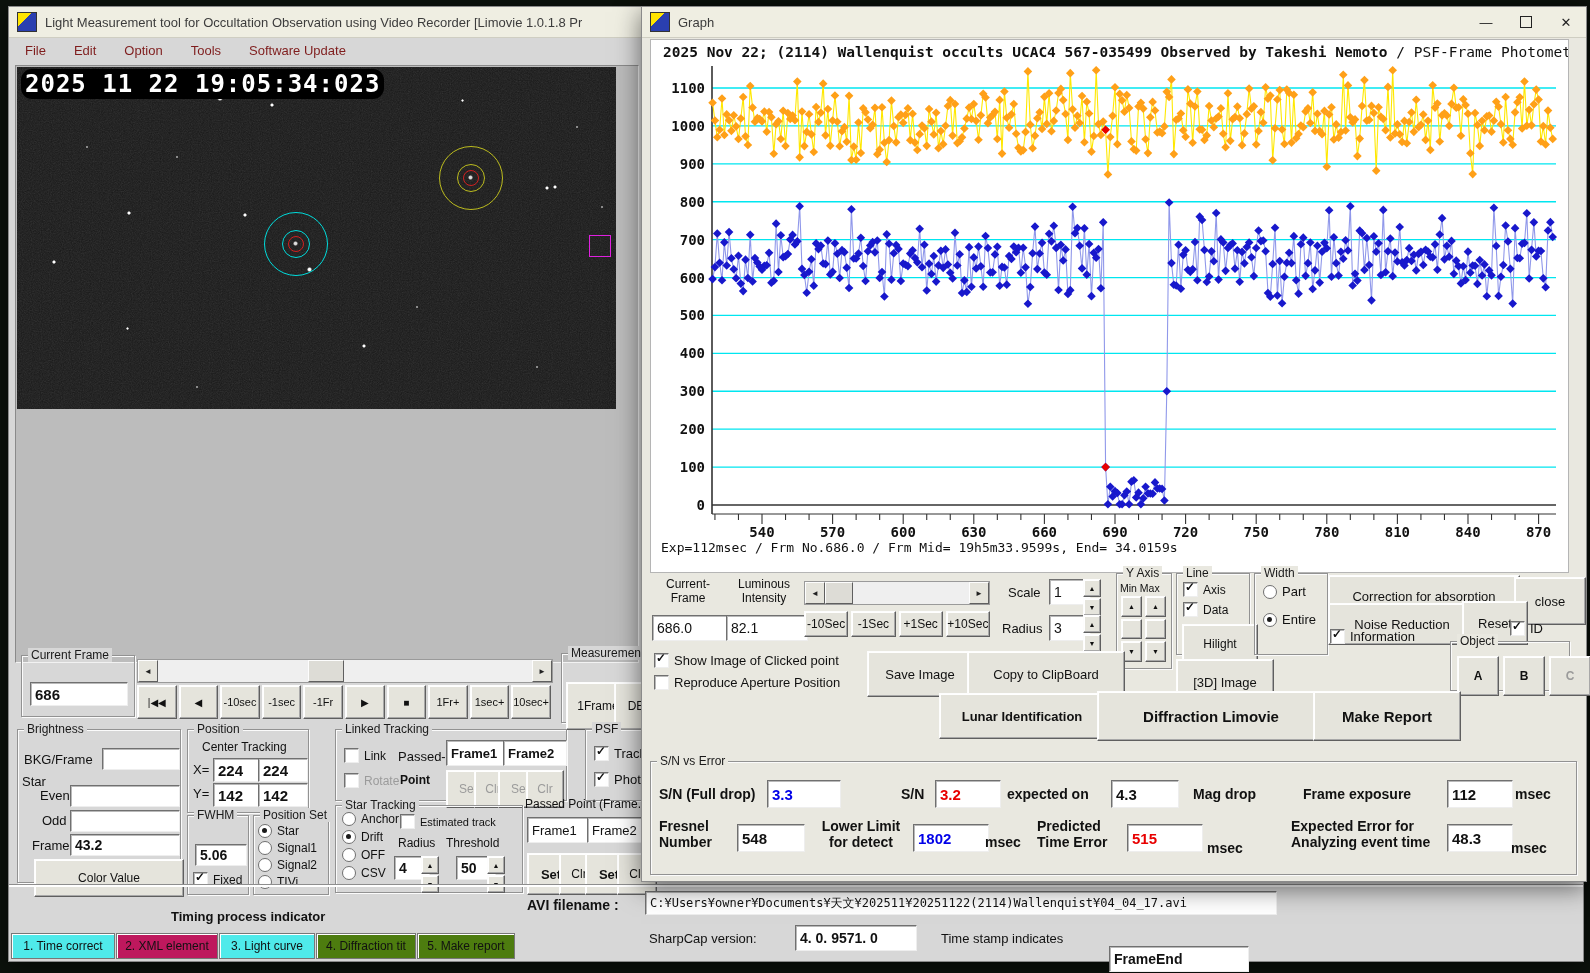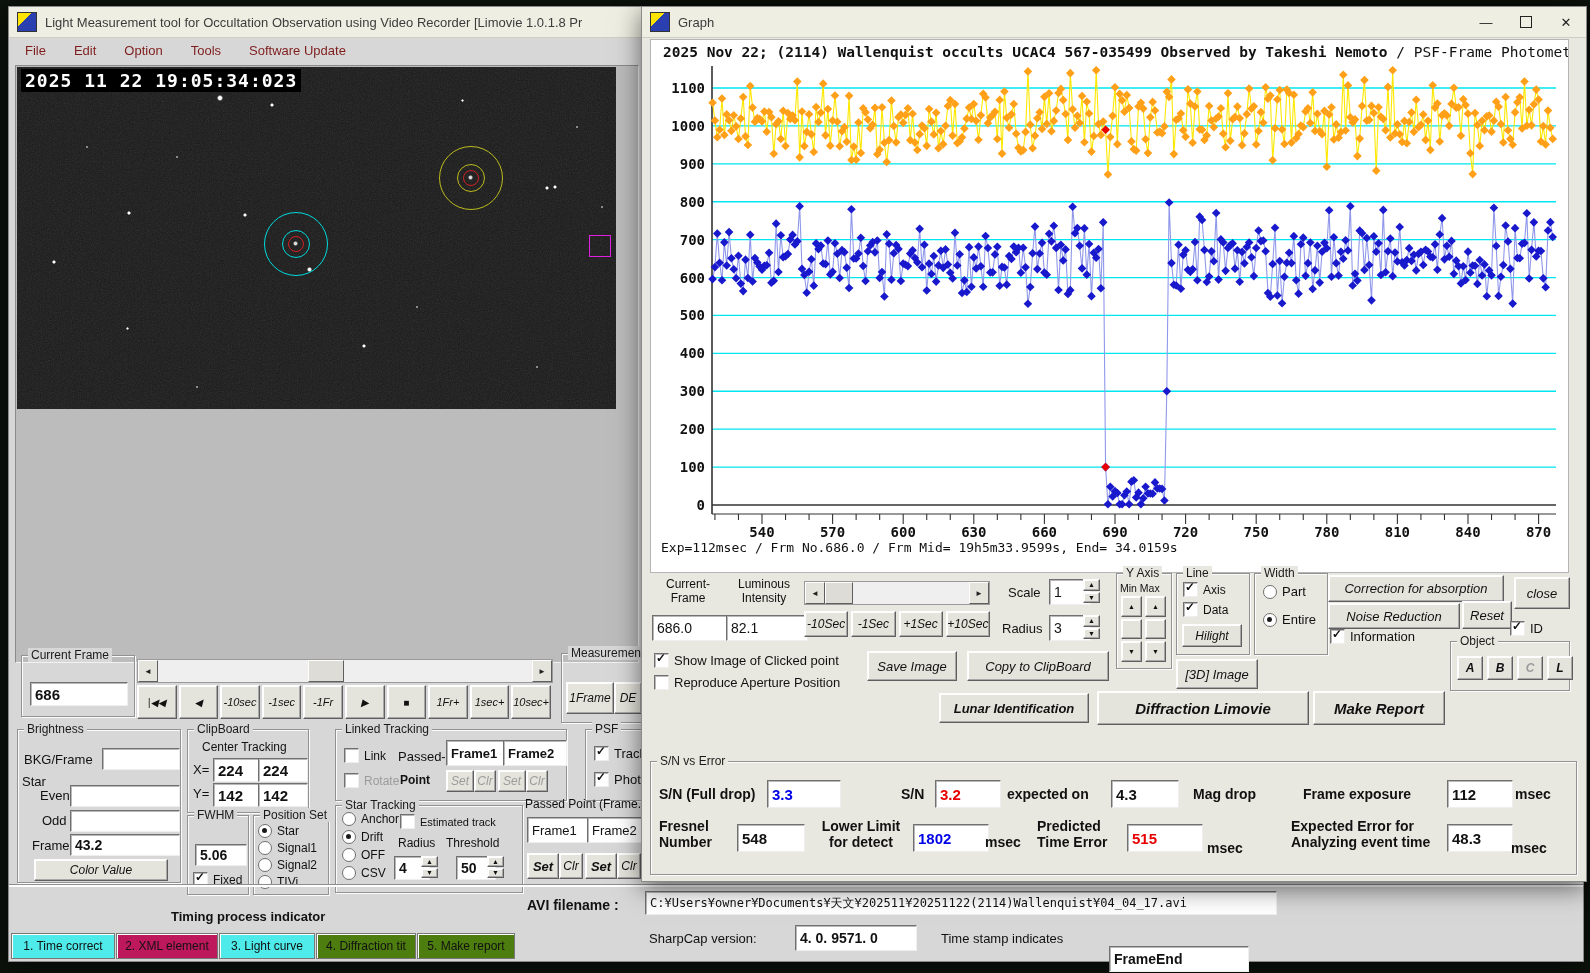--- a/index.html
+++ b/index.html
@@ -10,21 +10,21 @@
   .wicon{width:18px;height:18px;margin:0 8px 0 8px;border:1px solid #333;
     background:linear-gradient(135deg,#ffe400 0 38%,#2a3fb0 38% 100%);flex:none;}
   .wtitle{font-size:13px;color:#3c3c3c;white-space:nowrap;overflow:hidden;}
   .wbtn{width:40px;height:28px;display:flex;align-items:center;justify-content:center;font-size:13px;color:#222;}
   .menu-item{font-size:13px;color:#7f1d1d;padding:5px 14px;}
   .group{position:absolute;border:1px solid #929292;box-shadow:inset 1px 1px 0 #fbfbfb,1px 1px 0 #fbfbfb;}
   .legend{position:absolute;top:-8px;left:6px;font-size:12px;color:#1a1a1a;padding:0 3px;white-space:nowrap;background:#d7d7d7;}
   .lg-g{background:#e9e8e0;}
   .btn{position:absolute;background:#e5e4dc;border:1px solid;border-color:#fdfdfd #5f5f5f #5f5f5f #fdfdfd;
     box-shadow:inset -1px -1px 0 #a8a8a8,inset 1px 1px 0 #fff;display:flex;align-items:center;justify-content:center;
-    font-size:12px;color:#111;white-space:nowrap;overflow:hidden;font-family:"Liberation Sans",sans-serif;padding:0;font-style:italic;}
+    font-size:12px;color:#111;white-space:nowrap;overflow:hidden;font-family:"Liberation Sans",sans-serif;padding:8px;}
   .btn.bold{font-weight:bold;font-size:13px;}
   .btn.dis{color:#9b9b9b;}
   .inp{position:absolute;background:#fff;border:1px solid;border-color:#707070 #eee #eee #707070;
     box-shadow:inset 1px 1px 0 #b9b9b9;font-size:14px;font-weight:bold;color:#111;display:flex;align-items:center;
     padding:0 4px;white-space:nowrap;overflow:hidden;}
   .inp.blue{color:#0000e8;} .inp.red{color:#e80000;} .inp.plain{font-weight:normal;}
   .lbl{position:absolute;font-size:13px;color:#111;white-space:nowrap;}
   .b{font-weight:bold;}
   .cb{width:13px;height:13px;background:#fff;border:1px solid;border-color:#707070 #eee #eee #707070;
     box-shadow:inset 1px 1px 0 #b9b9b9;display:inline-block;position:relative;flex:none;}
@@ -85,21 +85,21 @@
           <div class="star" style="left: 443.5px; top: 31.5px; width: 3px; height: 3px;"></div>
           <div class="star" style="left: 558.8px; top: 58.8px; width: 2.4px; height: 2.4px;"></div>
           <div class="star" style="left: 68.8px; top: 78.8px; width: 2.4px; height: 2.4px;"></div>
           <div class="star" style="left: 398.8px; top: 238.8px; width: 2.4px; height: 2.4px;"></div>
           <div class="star" style="left: 178.7px; top: 318.7px; width: 2.6px; height: 2.6px;"></div>
           <div class="star" style="left: 518.8px; top: 298.8px; width: 2.4px; height: 2.4px;"></div>
           <div class="star" style="left: 253.2px; top: 36.2px; width: 3.6px; height: 3.6px;"></div>
           <div class="star" style="left: 583.8px; top: 138.8px; width: 2.4px; height: 2.4px;"></div>
           <div class="star" style="left: 158.9px; top: 88.9px; width: 2.2px; height: 2.2px;"></div>
         </div>
-      <div class="abs mono" style="left:4px;top:2px;font-size:18px;font-weight:bold;color:#fff;background:#000;padding:1px 4px;letter-spacing:1px;">2025 11 22 19:05:34:023</div>
+      <div class="abs mono" style="left:4px;top:2px;font-size:24px;font-weight:bold;color:#fff;background:#000;padding:1px 4px;letter-spacing:1px;border-radius:11px;">2025 11 22 19:05:34:023</div>
       <div id="apertures" class="abs" style="left:0;top:0;width:599px;height:342px;">
           <div class="ap" style="left: 247px; top: 145px; width: 62px; height: 62px; border: 1.4px solid rgb(0, 220, 220);"></div>
           <div class="ap" style="left: 265px; top: 163px; width: 26px; height: 26px; border: 1.4px solid rgb(0, 220, 220);"></div>
           <div class="ap" style="left: 271px; top: 169px; width: 14px; height: 14px; border: 1.4px solid rgb(208, 32, 32);"></div>
           <div class="star" style="left: 275.5px; top: 173.5px; width: 5px; height: 5px; opacity: 0.85;"></div>
           <div class="ap" style="left: 422px; top: 79px; width: 62px; height: 62px; border: 1.4px solid rgb(188, 188, 30);"></div>
           <div class="ap" style="left: 440px; top: 97px; width: 26px; height: 26px; border: 1.4px solid rgb(188, 188, 30);"></div>
           <div class="ap" style="left: 446px; top: 103px; width: 14px; height: 14px; border: 1.4px solid rgb(208, 32, 32);"></div>
           <div class="star" style="left: 450.5px; top: 107.5px; width: 5px; height: 5px; opacity: 0.85;"></div>
           <div class="abs" style="left: 572px; top: 168px; width: 20px; height: 20px; border: 1.5px solid rgb(224, 32, 224);"></div>
@@ -145,21 +145,21 @@
     <div class="lbl" style="left:22px;top:58px;">Even</div>
     <div class="inp" style="left:52px;top:55px;width:100px;height:20px;"></div>
     <div class="lbl" style="left:24px;top:83px;">Odd</div>
     <div class="inp" style="left:52px;top:80px;width:100px;height:20px;"></div>
     <div class="lbl" style="left:14px;top:108px;">Frame</div>
     <div class="inp" style="left:52px;top:104px;width:100px;height:20px;">43.2</div>
     <div class="btn" style="left:16px;top:129px;width:132px;height:20px;">Color Value</div>
   </div>
 
   <div class="group" style="left:178px;top:722px;width:120px;height:82px;">
-    <div class="legend">ClipBoard</div>
+    <div class="legend">Position</div>
     <div class="lbl" style="left:14px;top:10px;font-size:12px;">Center Tracking</div>
     <div class="lbl" style="left:5px;top:32px;">X=</div>
     <div class="inp" style="left:25px;top:28px;width:40px;height:22px;font-size:15px;">224</div>
     <div class="inp" style="left:70px;top:28px;width:40px;height:22px;font-size:15px;">224</div>
     <div class="lbl" style="left:5px;top:56px;">Y=</div>
     <div class="inp" style="left:25px;top:53px;width:40px;height:22px;font-size:15px;">142</div>
     <div class="inp" style="left:70px;top:53px;width:40px;height:22px;font-size:15px;">142</div>
   </div>
 
   <div class="group" style="left:178px;top:808px;width:60px;height:78px;">

